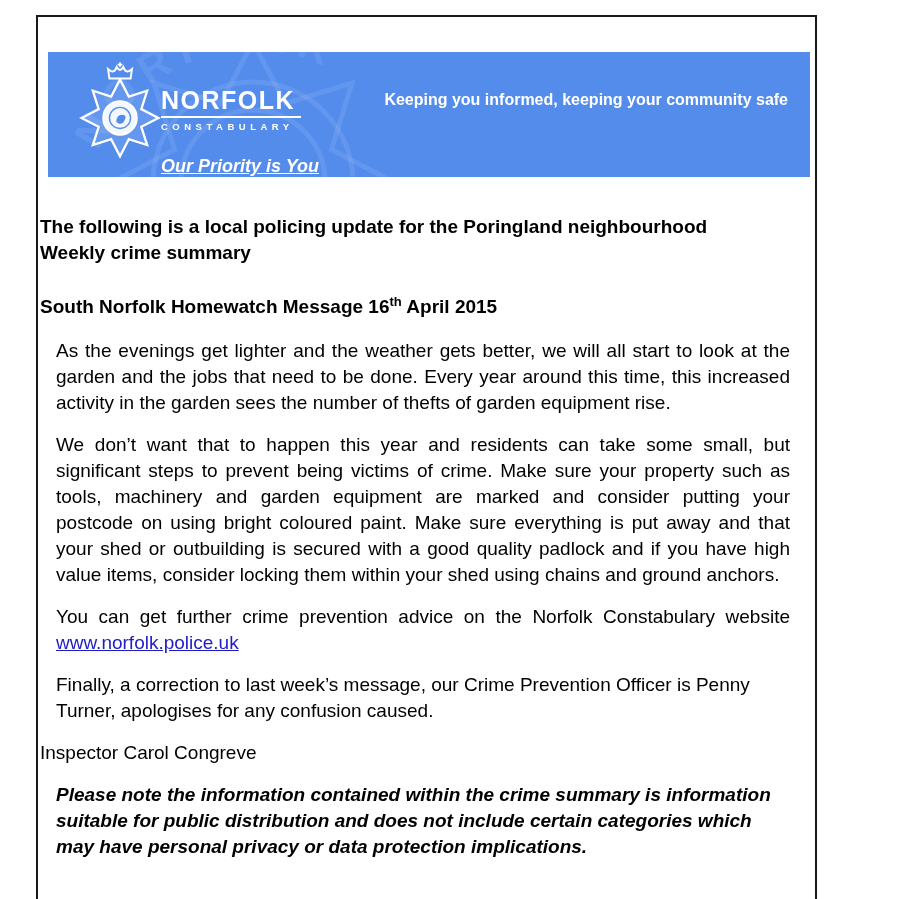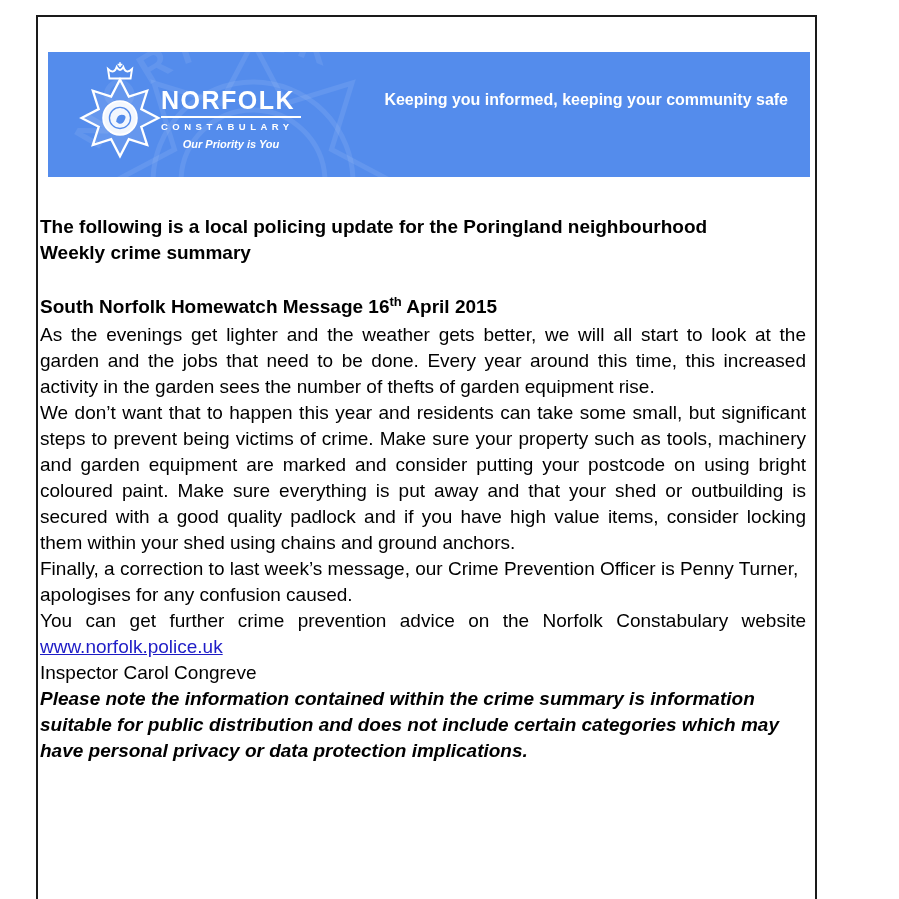--- a/index.html
+++ b/index.html
@@ -24,37 +24,37 @@
     height: 125px;
     background: #548CEC;
     overflow: hidden;
   }
   .watermark-svg { position: absolute; left: -15px; top: -95px; opacity: 0.55; }
   .badge-svg { position: absolute; left: 24px; top: 6px; }
   .norfolk-block { position: absolute; left: 113px; top: 36px; width: 140px; color: #fff; }
   .norfolk-title { font-size: 25px; font-weight: bold; letter-spacing: 1.5px; line-height: 1; }
   .norfolk-rule { height: 2px; background: #fff; margin: 3px 0 3px 0; }
   .norfolk-sub { font-size: 9.5px; font-weight: bold; letter-spacing: 4.5px; white-space: nowrap; }
-  .norfolk-tagline { font-size: 11px; font-weight: bold; font-style: italic; text-align: center; margin-top: 6px; white-space: nowrap; }
+  .norfolk-tagline { font-size: 18px; font-weight: bold; font-style: italic; text-align: center; margin-top: 24px; white-space: nowrap; text-decoration: underline; }
   .connect-block { position: absolute; right: 22px; top: 31px; color: #f3f7ff; }
   .connect-logo { display: flex; align-items: center; font-size: 41px; font-weight: 400; letter-spacing: 1px; line-height: 1; white-space: nowrap; }
   .connect-arrow-svg { margin: 0 1px; transform: translateY(2px); }
   .connect-tagline { font-size: 16px; font-weight: bold; margin-top: 8px; text-align: center; color: #fff; white-space: nowrap; }
   
   .content {
     padding: 0 9px 0 2px;
     color: #000;
     font-size: 19px;
     line-height: 26px;
   }
   .intro { margin-top: 37px; font-weight: bold; }
   .headings { margin-top: 26px; }
   .headline { font-weight: bold; line-height: 30px; }
   sup.th { font-size: 13px; vertical-align: 7px; line-height: 0; }
-  p.para { margin: 0; }
+  p.para { margin: 16px; }
   .justify { text-align: justify; }
   .mt-blank { margin-top: 26px; }
   a.link { color: #1e1cc6; text-decoration: underline; }
   .sig { font-weight: normal; }
   .note { margin-top: 26px; font-weight: bold; font-style: italic; }
 </style>
 </head>
 <body>
 
 <div class="page" style="border-color: rgb(26, 26, 26);">
@@ -110,22 +110,22 @@
     </div>
 
     <div class="headings">
       <div class="headline"><span>South Norfolk Homewatch Message 16</span><sup class="th">th</sup><span> April 2015</span></div>
     </div>
 
     <p class="para justify">As the evenings get lighter and the weather gets better, we will all start to look at the garden and the jobs that need to be done. Every year around this time, this increased activity in the garden sees the number of thefts of garden equipment rise.</p>
 
     <p class="para justify">We don’t want that to happen this year and residents can take some small, but significant steps to prevent being victims of crime. Make sure your property such as tools, machinery and garden equipment are marked and consider putting your postcode on using bright coloured paint. Make sure everything is put away and that your shed or outbuilding is secured with a good quality padlock and if you have high value items, consider locking them within your shed using chains and ground anchors.</p>
 
+    <p class="para justify mt-blank"><span>You can get further crime prevention advice on the Norfolk Constabulary website</span> <a class="link" href="#" style="color: rgb(30, 28, 198);">www.norfolk.police.uk</a></p>
+
     <p class="para mt-blank">Finally, a correction to last week’s message, our Crime Prevention Officer is Penny Turner, apologises for any confusion caused.</p>
-
-    <p class="para justify mt-blank"><span>You can get further crime prevention advice on the Norfolk Constabulary website</span> <a class="link" href="#" style="color: rgb(30, 28, 198);">www.norfolk.police.uk</a></p>
 
     <div class="sig">Inspector Carol Congreve</div>
 
     <p class="para note">Please note the information contained within the crime summary is information suitable for public distribution and does not include certain categories which may have personal privacy or data protection implications.</p>
 
   </div>
 </div>
 
 </body></html>

